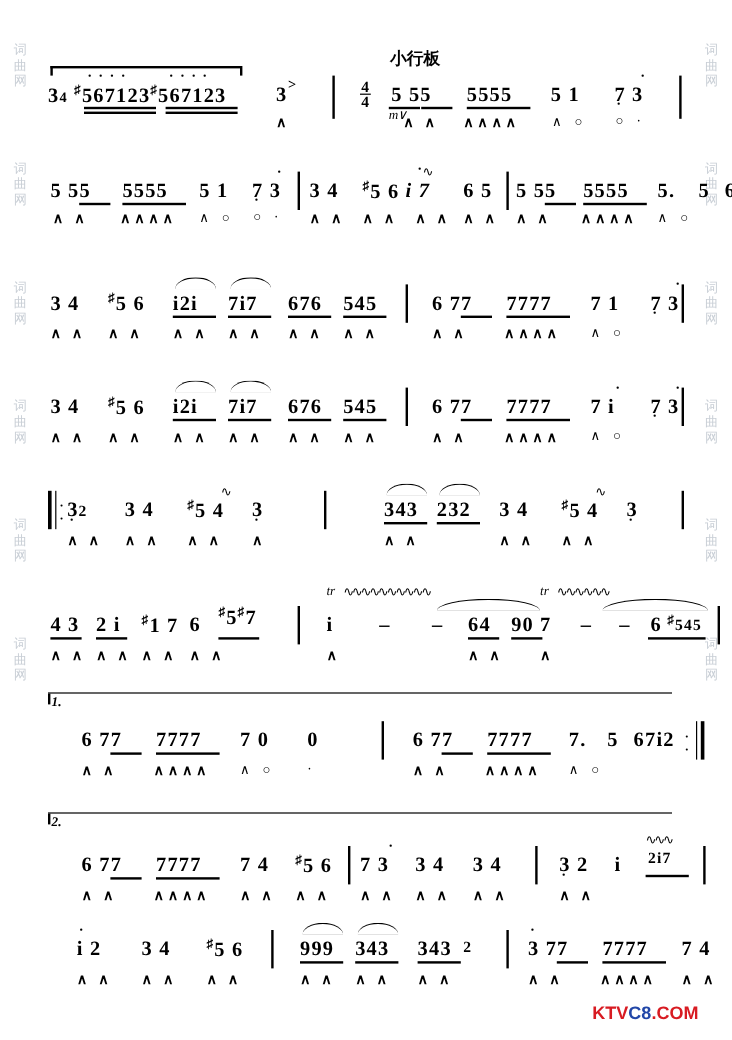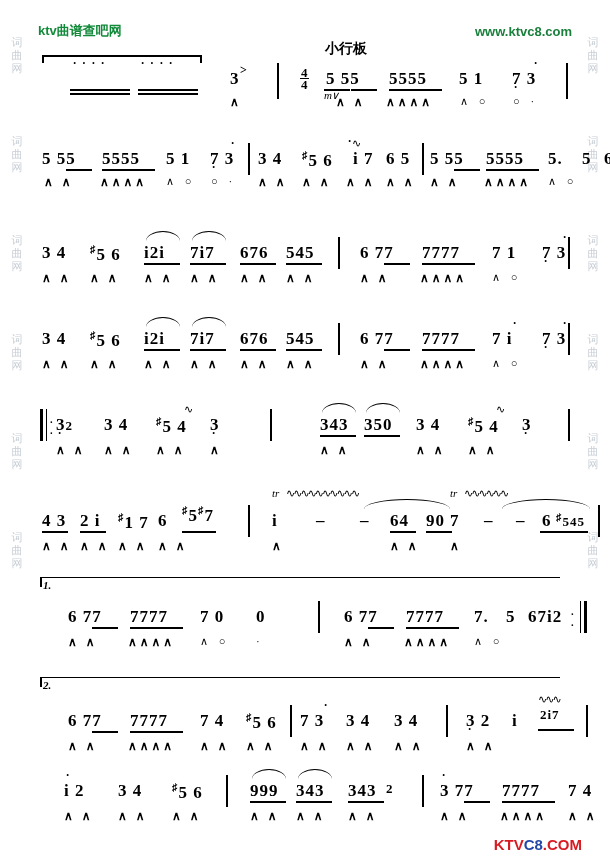--- a/index.html
+++ b/index.html
@@ -149,35 +149,32 @@
         <div>曲</div>
         <div>网</div>
       </div>
     <div class="blk" style="margin-top:60px;">
         <div>词</div>
         <div>曲</div>
         <div>网</div>
       </div>
   </div>
 
-  <div class="header">
-    <span class="hdr-left">ktv曲谱查吧网</span>
-    <span class="hdr-right">www.ktvc8.com</span>
-  </div>
 
   <div class="tempo">小行板</div>
 
   <div class="score">
 
     <div class="sys" style="top:0px;height:70px;">
 
       <div class="ubar" style="left:8px;top:0px;width:158px;"></div>
       <div class="bar" style="left:8px;top:0px;height:8px;"></div>
       <div class="bar" style="left:166px;top:0px;height:8px;"></div>
 
+      <div class="note" style="left:6px;top:14px;">3<span style="font-size:12px;">4</span>&nbsp;<span style="font-size:11px;vertical-align:super;">♯</span>567123<span style="font-size:11px;vertical-align:super;">♯</span>567123</div>
 
       <div class="ubar" style="left:36px;top:34px;width:60px;"></div>
       <div class="ubar" style="left:36px;top:38px;width:60px;"></div>
       <div class="ubar" style="left:104px;top:34px;width:60px;"></div>
       <div class="ubar" style="left:104px;top:38px;width:60px;"></div>
       <div class="dotcol" style="left:38px;top:6px;">· · · ·</div>
       <div class="dotcol" style="left:106px;top:6px;">· · · ·</div>
 
       <div class="note" style="left:196px;top:14px;">3</div>
       <div class="art" style="left:196px;top:40px;">∧</div>
@@ -220,21 +217,21 @@
       <div class="dotcol" style="left:196px;top:-2px;">·</div>
       <div class="art" style="left:10px;top:32px;">∧&nbsp;∧</div>
       <div class="art" style="left:66px;top:32px;">∧∧∧∧</div>
       <div class="artcircle" style="left:132px;top:32px;">∧&nbsp;○</div>
       <div class="artcircle" style="left:177px;top:32px;">○&nbsp;·</div>
 
       <div class="bar" style="left:214px;top:0px;height:32px;"></div>
 
       <div class="note" style="left:224px;top:6px;">3&nbsp;4</div>
       <div class="note" style="left:268px;top:6px;"><span style="font-size:11px;vertical-align:super;">♯</span>5&nbsp;6</div>
-      <div class="note" style="left:319px;top:6px;">i&nbsp;7</div>
+      <div class="note" style="left:304px;top:6px;font-style:italic;">i&nbsp;7</div>
       <div class="dotcol" style="left:313px;top:-4px;">·</div>
       <div class="note" style="left:352px;top:6px;">6&nbsp;5</div>
       <div class="wavy" style="left:318px;top:-6px;">∿</div>
       <div class="art" style="left:224px;top:32px;">∧&nbsp;∧</div>
       <div class="art" style="left:268px;top:32px;">∧&nbsp;∧</div>
       <div class="art" style="left:312px;top:32px;">∧&nbsp;∧</div>
       <div class="art" style="left:352px;top:32px;">∧&nbsp;∧</div>
 
       <div class="bar" style="left:388px;top:0px;height:32px;"></div>
 
@@ -340,21 +337,21 @@
       <div class="dotcol" style="left:177px;top:32px;">·</div>
       <div class="art" style="left:22px;top:44px;">∧&nbsp;∧</div>
       <div class="art" style="left:70px;top:44px;">∧&nbsp;∧</div>
       <div class="art" style="left:122px;top:44px;">∧&nbsp;∧</div>
       <div class="art" style="left:176px;top:44px;">∧</div>
 
       <div class="bar" style="left:236px;top:10px;height:32px;"></div>
 
       <div class="note" style="left:286px;top:16px;">343</div>
       <div class="ubar" style="left:286px;top:36px;width:36px;"></div>
-      <div class="note" style="left:330px;top:16px;">350</div>
+      <div class="note" style="left:330px;top:16px;">232</div>
       <div class="ubar" style="left:330px;top:36px;width:36px;"></div>
       <div class="slur" style="left:288px;top:4px;width:34px;"></div>
       <div class="slur" style="left:332px;top:4px;width:34px;"></div>
       <div class="note" style="left:382px;top:16px;">3&nbsp;4</div>
       <div class="note" style="left:434px;top:16px;"><span style="font-size:11px;vertical-align:super;">♯</span>5&nbsp;4</div>
       <div class="wavy" style="left:462px;top:4px;">∿</div>
       <div class="note" style="left:488px;top:16px;">3</div>
       <div class="dotcol" style="left:489px;top:32px;">·</div>
       <div class="art" style="left:286px;top:44px;">∧&nbsp;∧</div>
       <div class="art" style="left:382px;top:44px;">∧&nbsp;∧</div>

